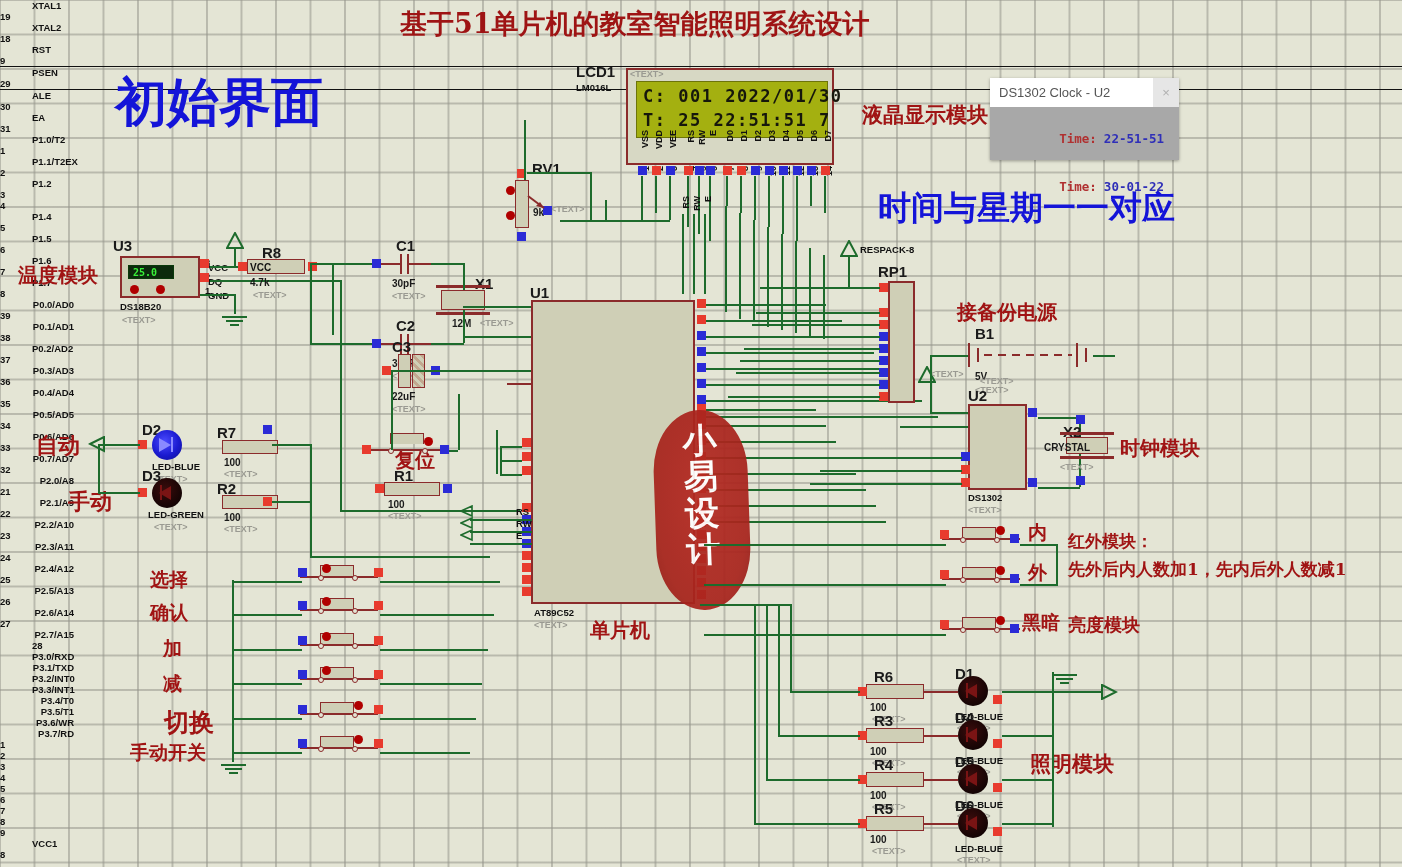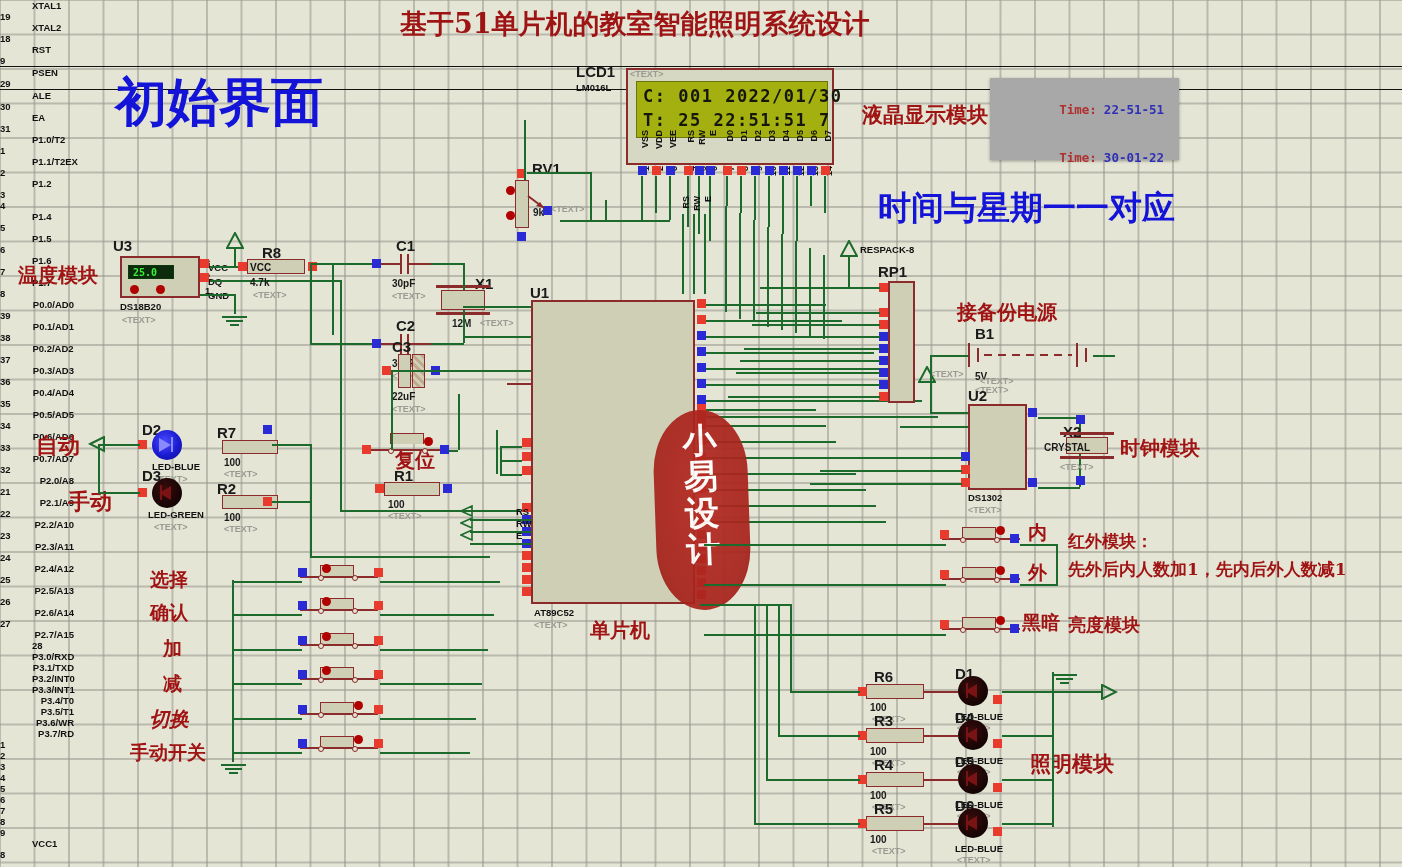--- a/index.html
+++ b/index.html
@@ -291,20 +291,24 @@
       <div class="vnum" style="left:824px; top:166px;">14</div>
       <div class="padr" style="left:821px; top:166px;"></div>
       <div class="wire wv" style="left:824px; top:176px; height:37px;"></div>
     </div>
 
   <div class="ab vlbl" style="left:681px; top:196px; font-size:9px;">RS</div>
   <div class="ab vlbl" style="left:692px; top:196px; font-size:9px;">RW</div>
   <div class="ab vlbl" style="left:703px; top:196px; font-size:9px;">E</div>
 
   <div id="ds-popup">
+    <div id="ds-titlebar">
+      <div id="ds-title">DS1302 Clock - U2</div>
+      <div id="ds-close">×</div>
+    </div>
     <div style="padding-top:8px;">
       <div class="ds-row">
         <span class="ds-key">Time:</span><span class="ds-val" style="padding-left:7px;">22-51-51</span>
       </div>
       <div class="ds-row">
         <span class="ds-key">Time:</span><span class="ds-val" style="padding-left:7px;">30-01-22</span>
       </div>
     </div>
   </div>
 
@@ -461,21 +465,21 @@
       <div class="pinnum" style="left:509px; top:585px;">8</div>
       <div class="padr" style="left:522px; top:587px;"></div>
       <div class="pinlbl" style="left:615px; top:301px; width:74px; text-align:right;">P0.0/AD0</div>
       <div class="pinnum" style="left:706px; top:296px;">39</div>
       <div class="padr" style="left:697px; top:299px;"></div>
       <div class="wire wh" style="left:706px; top:304px; width:120px;"></div>
       <div class="pinlbl" style="left:615px; top:317px; width:74px; text-align:right;">P0.1/AD1</div>
       <div class="pinnum" style="left:706px; top:312px;">38</div>
       <div class="padr" style="left:697px; top:315px;"></div>
       <div class="wire wh" style="left:706px; top:320px; width:136px;"></div>
-      <div class="pinlbl" style="left:615px; top:333px; width:74px; text-align:center;">P0.2/AD2</div>
+      <div class="pinlbl" style="left:615px; top:333px; width:74px; text-align:left;">P0.2/AD2</div>
       <div class="pinnum" style="left:706px; top:328px;">37</div>
       <div class="padb" style="left:697px; top:331px;"></div>
       <div class="wire wh" style="left:706px; top:336px; width:152px;"></div>
       <div class="pinlbl" style="left:615px; top:349px; width:74px; text-align:right;">P0.3/AD3</div>
       <div class="pinnum" style="left:706px; top:344px;">36</div>
       <div class="padb" style="left:697px; top:347px;"></div>
       <div class="wire wh" style="left:706px; top:352px; width:168px;"></div>
       <div class="pinlbl" style="left:615px; top:365px; width:74px; text-align:right;">P0.4/AD4</div>
       <div class="pinnum" style="left:706px; top:360px;">35</div>
       <div class="padb" style="left:697px; top:363px;"></div>
@@ -709,21 +713,21 @@
       <div class="ab cn-red" style="left:163px; top:671px; font-size:19px;">减</div>
       <div class="sw-cap" style="left:320px; top:667px;"></div>
       <div class="lead lh" style="left:300px; top:678px; width:78px;"></div>
       <div class="term" style="left:318px; top:677px;"></div>
       <div class="term" style="left:352px; top:677px;"></div>
       <div class="dotr" style="left:322px; top:666px;"></div>
       <div class="padb" style="left:298px; top:670px;"></div>
       <div class="padr" style="left:374px; top:670px;"></div>
       <div class="wire wh" style="left:232px; top:683px; width:70px;"></div>
       <div class="wire wh" style="left:380px; top:683px; width:102px;"></div>
-      <div class="ab cn-red" style="left:149px; top:706px; font-size:20px;font-style:italic;">切换</div>
+      <div class="ab cn-red" style="left:164px; top:706px; font-size:25px;">切换</div>
       <div class="sw-cap" style="left:320px; top:702px;"></div>
       <div class="lead lh" style="left:300px; top:713px; width:78px;"></div>
       <div class="term" style="left:318px; top:712px;"></div>
       <div class="term" style="left:352px; top:712px;"></div>
       <div class="dotr" style="left:354px; top:701px;"></div>
       <div class="padb" style="left:298px; top:705px;"></div>
       <div class="padr" style="left:374px; top:705px;"></div>
       <div class="wire wh" style="left:232px; top:718px; width:70px;"></div>
       <div class="wire wh" style="left:380px; top:718px; width:96px;"></div>
       <div class="ab cn-red" style="left:130px; top:740px; font-size:19px;">手动开关</div>

